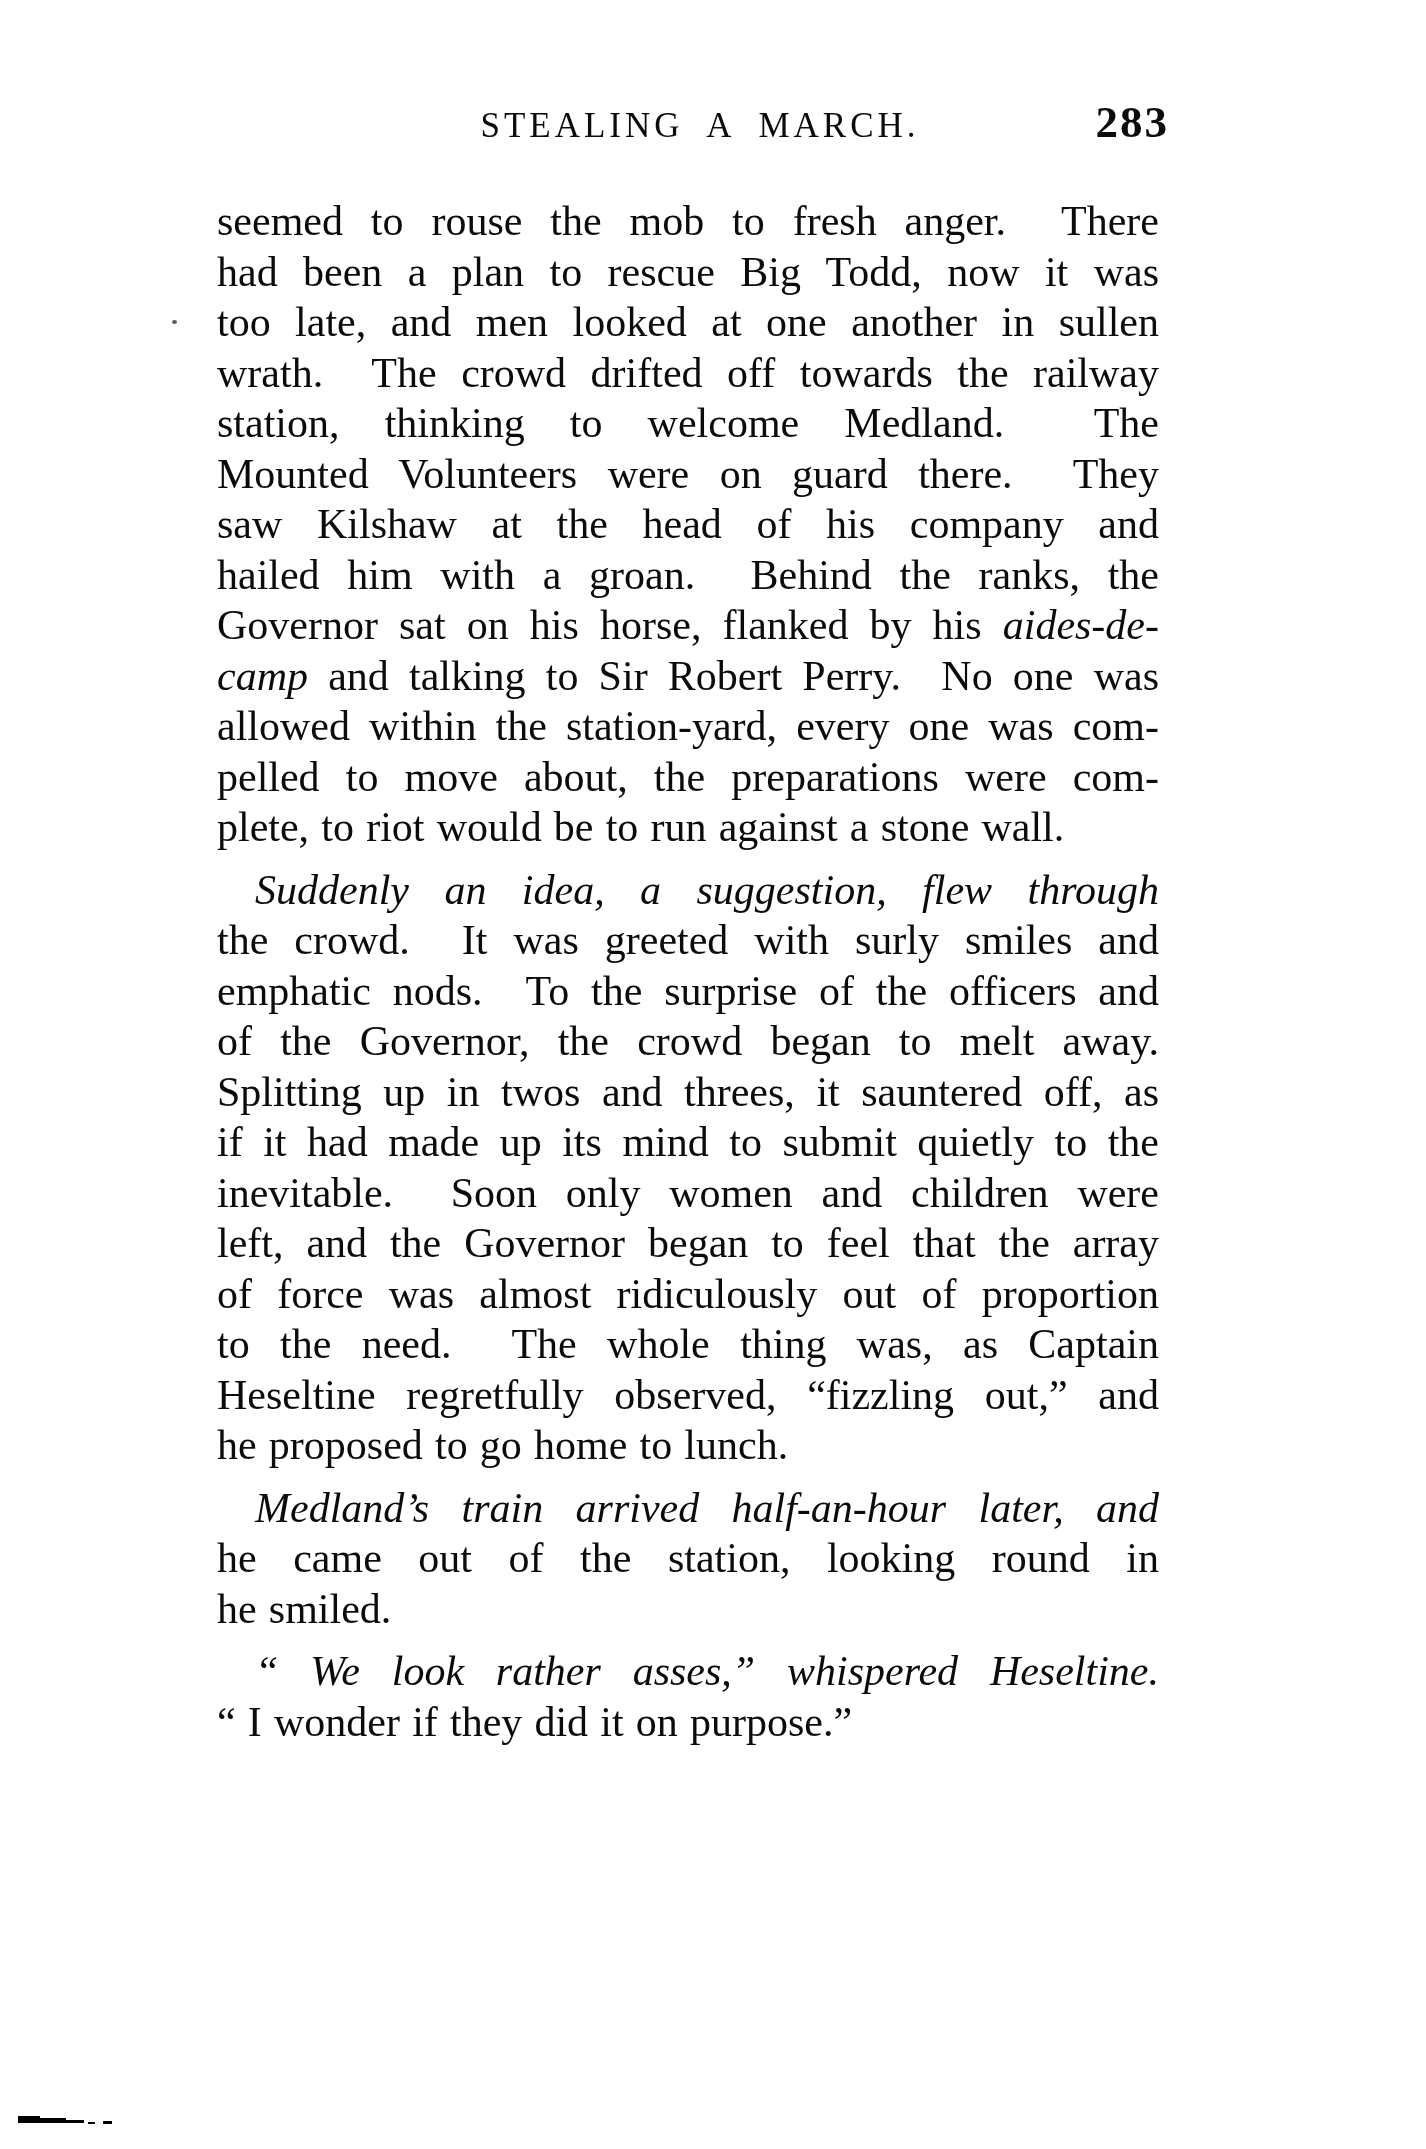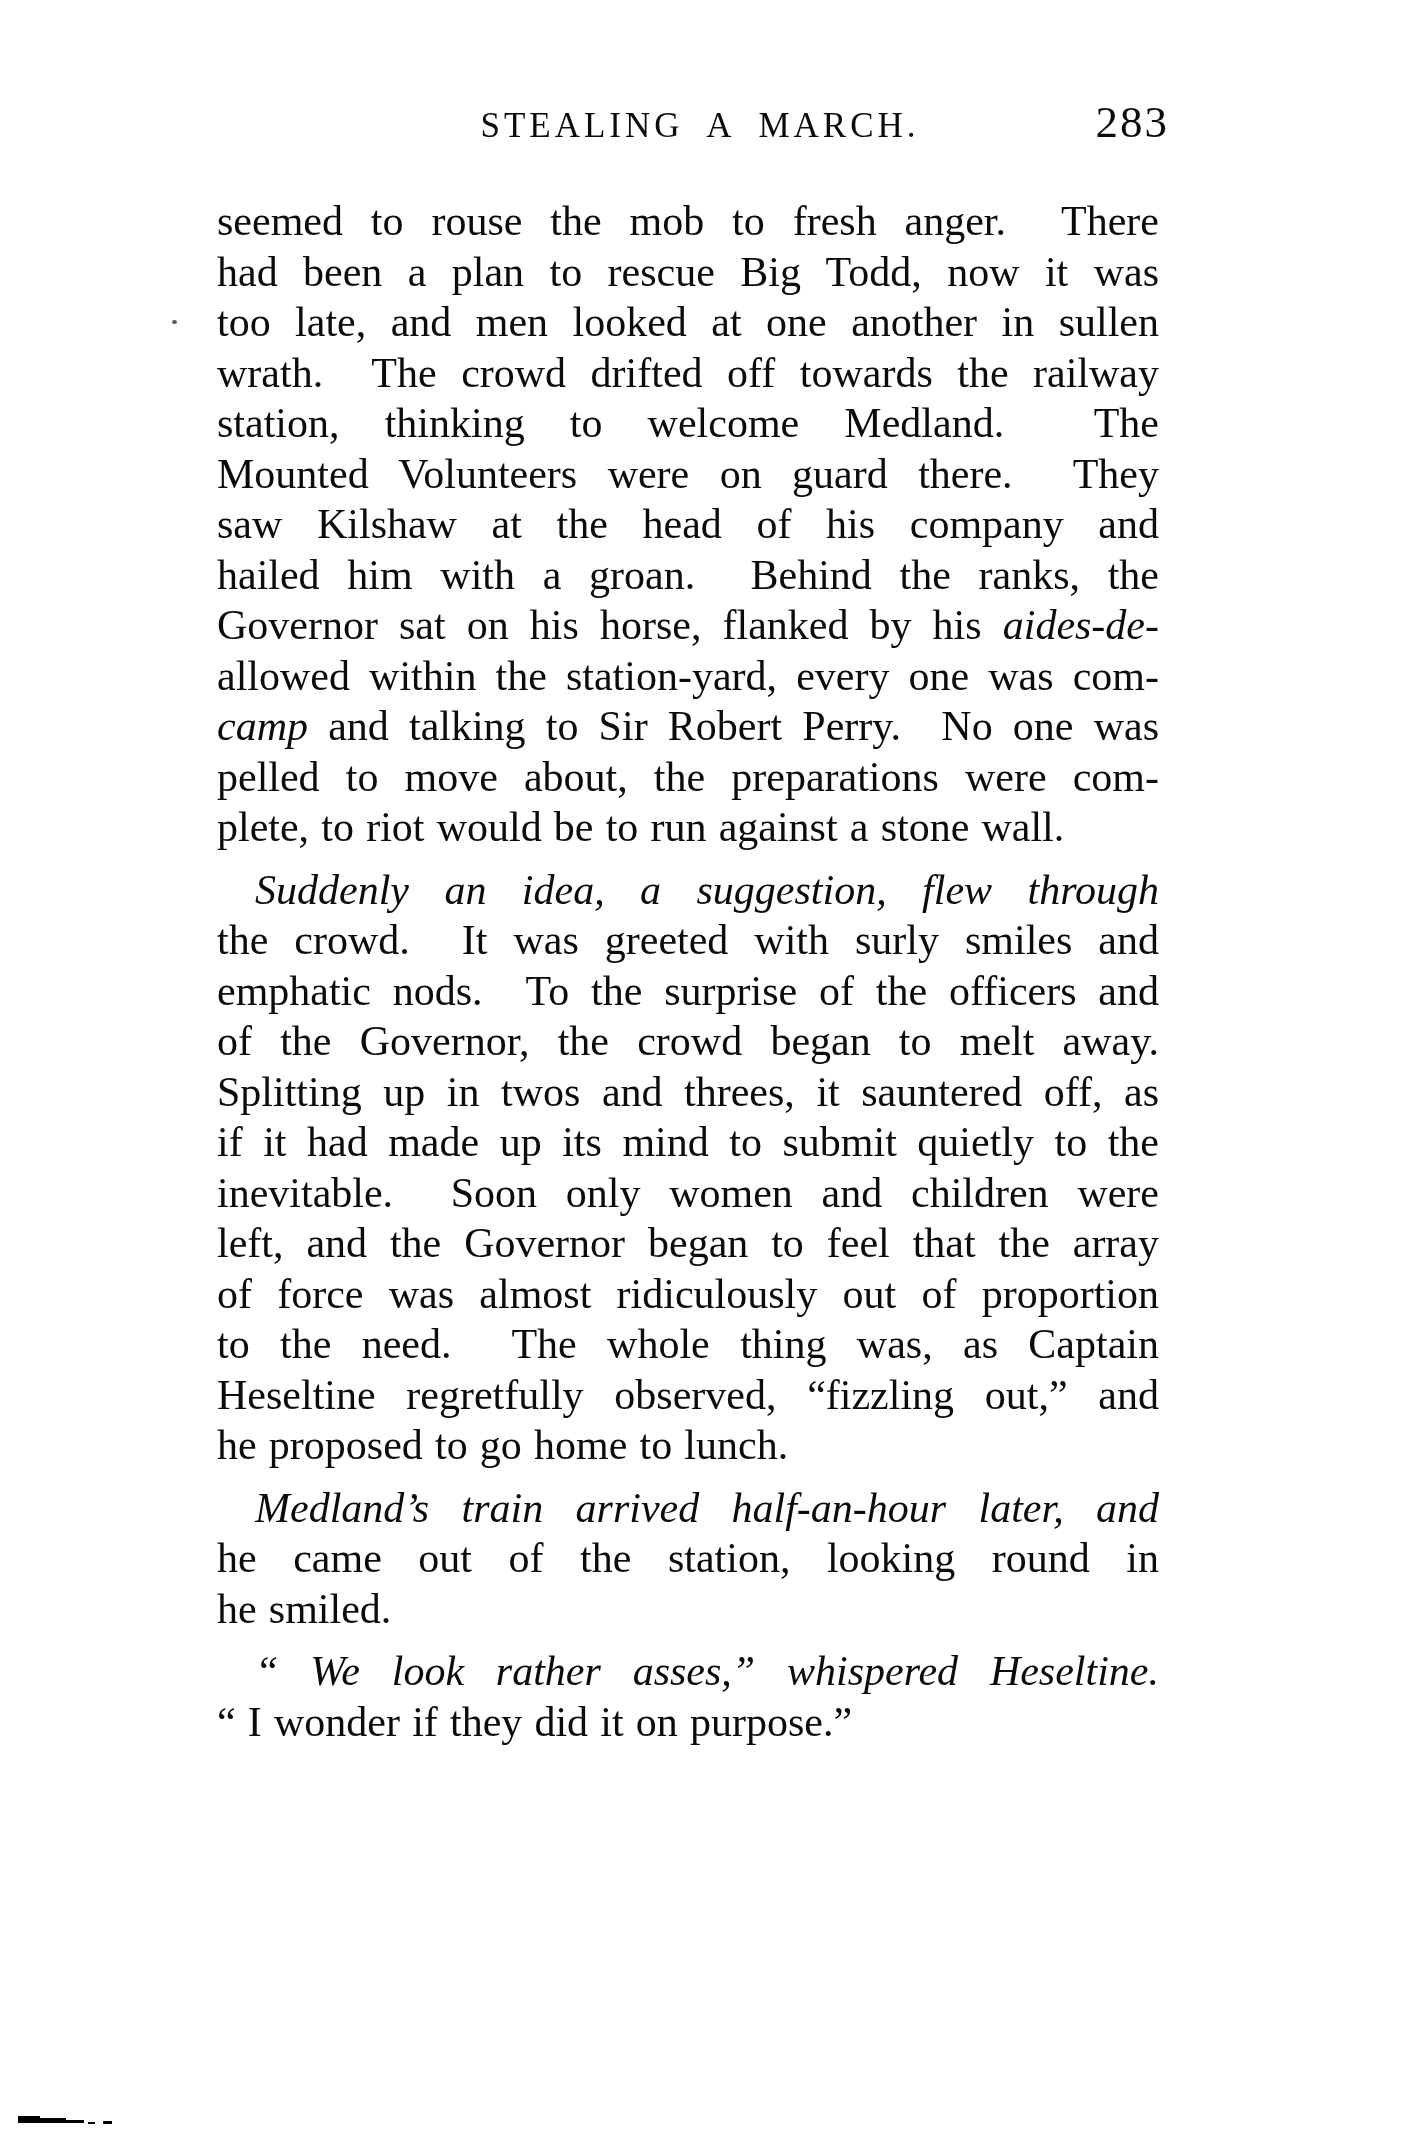--- a/index.html
+++ b/index.html
@@ -40,20 +40,21 @@
     word-spacing: 12px;
     transform: translateX(12px);
     white-space: nowrap;
   }
   .page-number {
     position: absolute;
     right: 2px;
     top: 0px;
     font-size: 45px;
     letter-spacing: 2px;
+    font-weight: bold;
   }
   
   .page-body {
     position: absolute;
     left: 205px;
     top: 184px;
     width: 966px;
   }
   .paragraph { margin: 12px; }
   .line {
@@ -97,22 +98,22 @@
       <div class="paragraph">
         <div class="line"><span>seemed to rouse the mob to fresh anger.  There</span></div>
         <div class="line"><span>had been a plan to rescue Big Todd, now it was</span></div>
         <div class="line"><span>too late, and men looked at one another in sullen</span></div>
         <div class="line"><span>wrath.  The crowd drifted off towards the railway</span></div>
         <div class="line"><span>station, thinking to welcome Medland.  The</span></div>
         <div class="line"><span>Mounted Volunteers were on guard there.  They</span></div>
         <div class="line"><span>saw Kilshaw at the head of his company and</span></div>
         <div class="line"><span>hailed him with a groan.  Behind the ranks, the</span></div>
         <div class="line"><span>Governor sat on his horse, flanked by his </span><i>aides-de-</i></div>
+        <div class="line"><i>camp</i><span> and talking to Sir Robert Perry.  No one was</span></div>
         <div class="line"><span>allowed within the station-yard, every one was com-</span></div>
-        <div class="line"><i>camp</i><span> and talking to Sir Robert Perry.  No one was</span></div>
         <div class="line"><span>pelled to move about, the preparations were com-</span></div>
         <div class="line last"><span>plete, to riot would be to run against a stone wall.</span></div>
       </div>
       <div class="paragraph">
         <div class="line indent"><span>Suddenly an idea, a suggestion, flew through</span></div>
         <div class="line"><span>the crowd.  It was greeted with surly smiles and</span></div>
         <div class="line"><span>emphatic nods.  To the surprise of the officers and</span></div>
         <div class="line"><span>of the Governor, the crowd began to melt away.</span></div>
         <div class="line"><span>Splitting up in twos and threes, it sauntered off, as</span></div>
         <div class="line"><span>if it had made up its mind to submit quietly to the</span></div>

